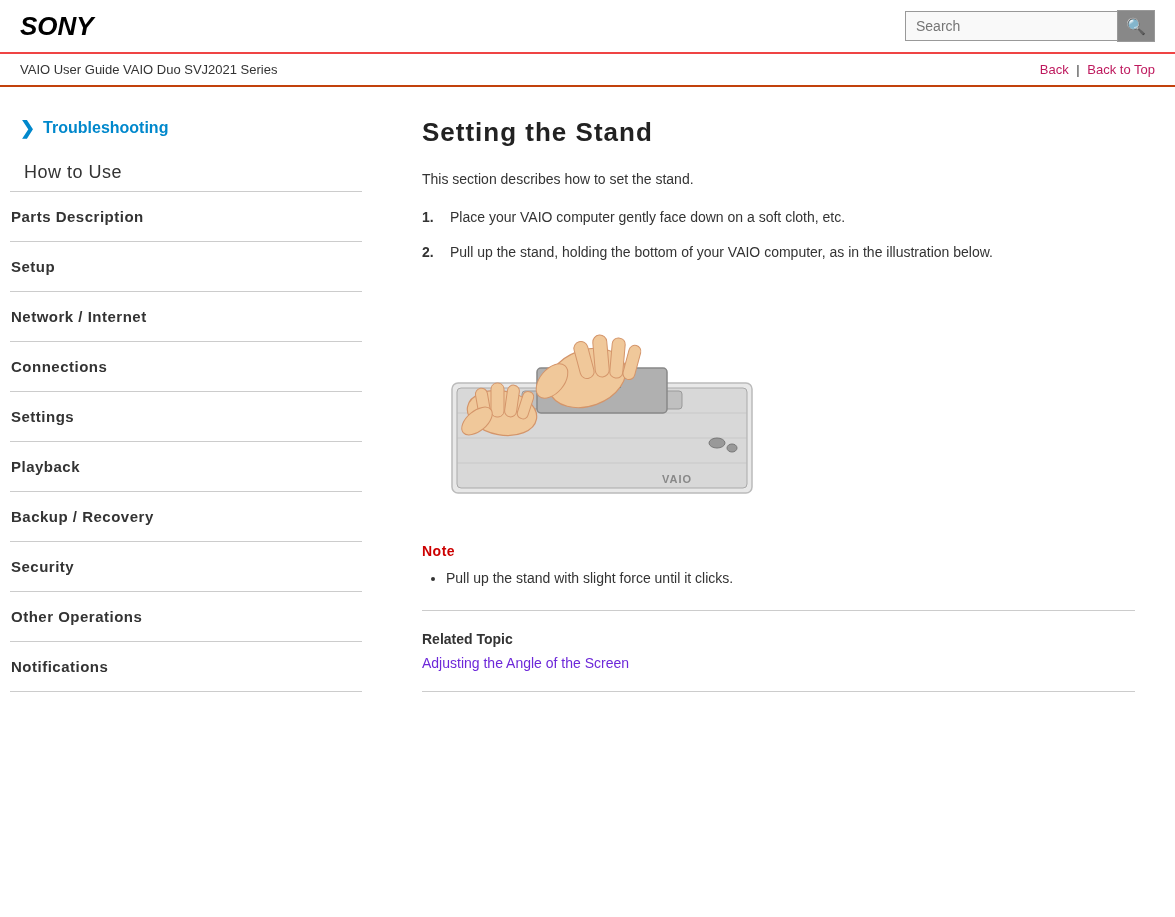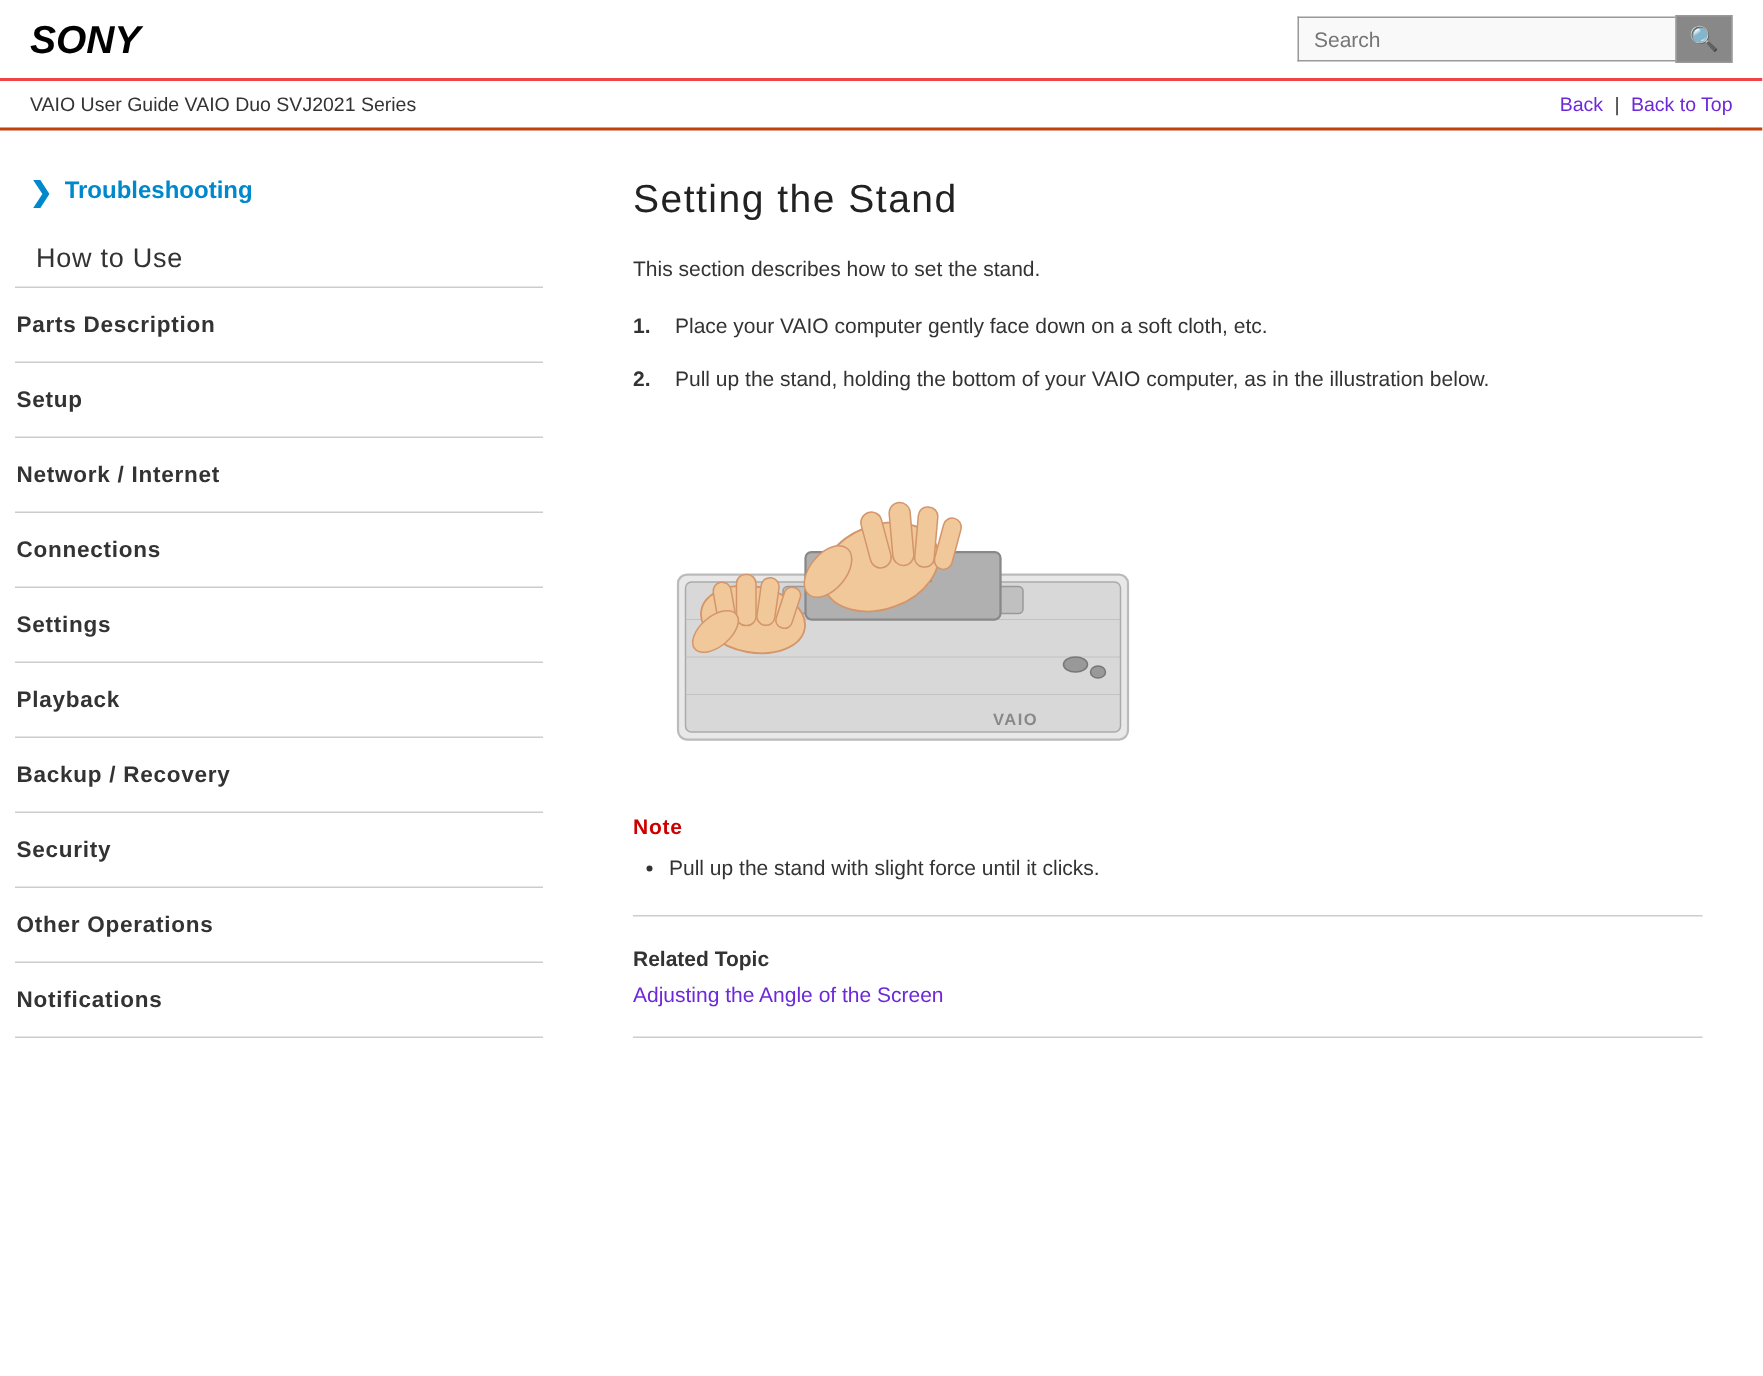--- a/index.html
+++ b/index.html
@@ -18,21 +18,21 @@
       display: flex;
       align-items: center;
     }
 
     .search-area {
       display: flex;
       align-items: center;
       gap: 0;
     }
     .search-input {
-      width: 252px;
+      width: 212px;
       padding: 6px 10px;
       border: 1px solid #999;
       border-right: none;
       font-size: 14px;
       color: #0f766e;
       outline: none;
       background: #f9f9f9;
     }
     .search-btn {
       width: 38px;
@@ -50,21 +50,21 @@
     #breadcrumb-bar {
       display: flex;
       justify-content: space-between;
       align-items: center;
       padding: 8px 20px;
       font-size: 13px;
       color: #333;
       border-bottom: 2px solid #c2410c;
     }
     .nav-links a {
-      color: #6d28d9;
+      color: #be185d;
       text-decoration: none;
       font-size: 13px;
     }
     .nav-separator { color: #333; margin: 0 4px; }
 
     
     #main {
       display: flex;
       min-height: calc(100vh - 100px);
     }
@@ -118,21 +118,21 @@
     }
 
     
     #content {
       flex: 1;
       padding: 30px 40px 40px 50px;
     }
 
     .page-title {
       font-size: 26px;
-      font-weight: normal;
+      font-weight: bold;
       letter-spacing: 1px;
       color: #222;
       margin-bottom: 20px;
     }
 
     .section-intro {
       font-size: 14px;
       color: #333;
       margin-bottom: 16px;
       line-height: 1.6;

